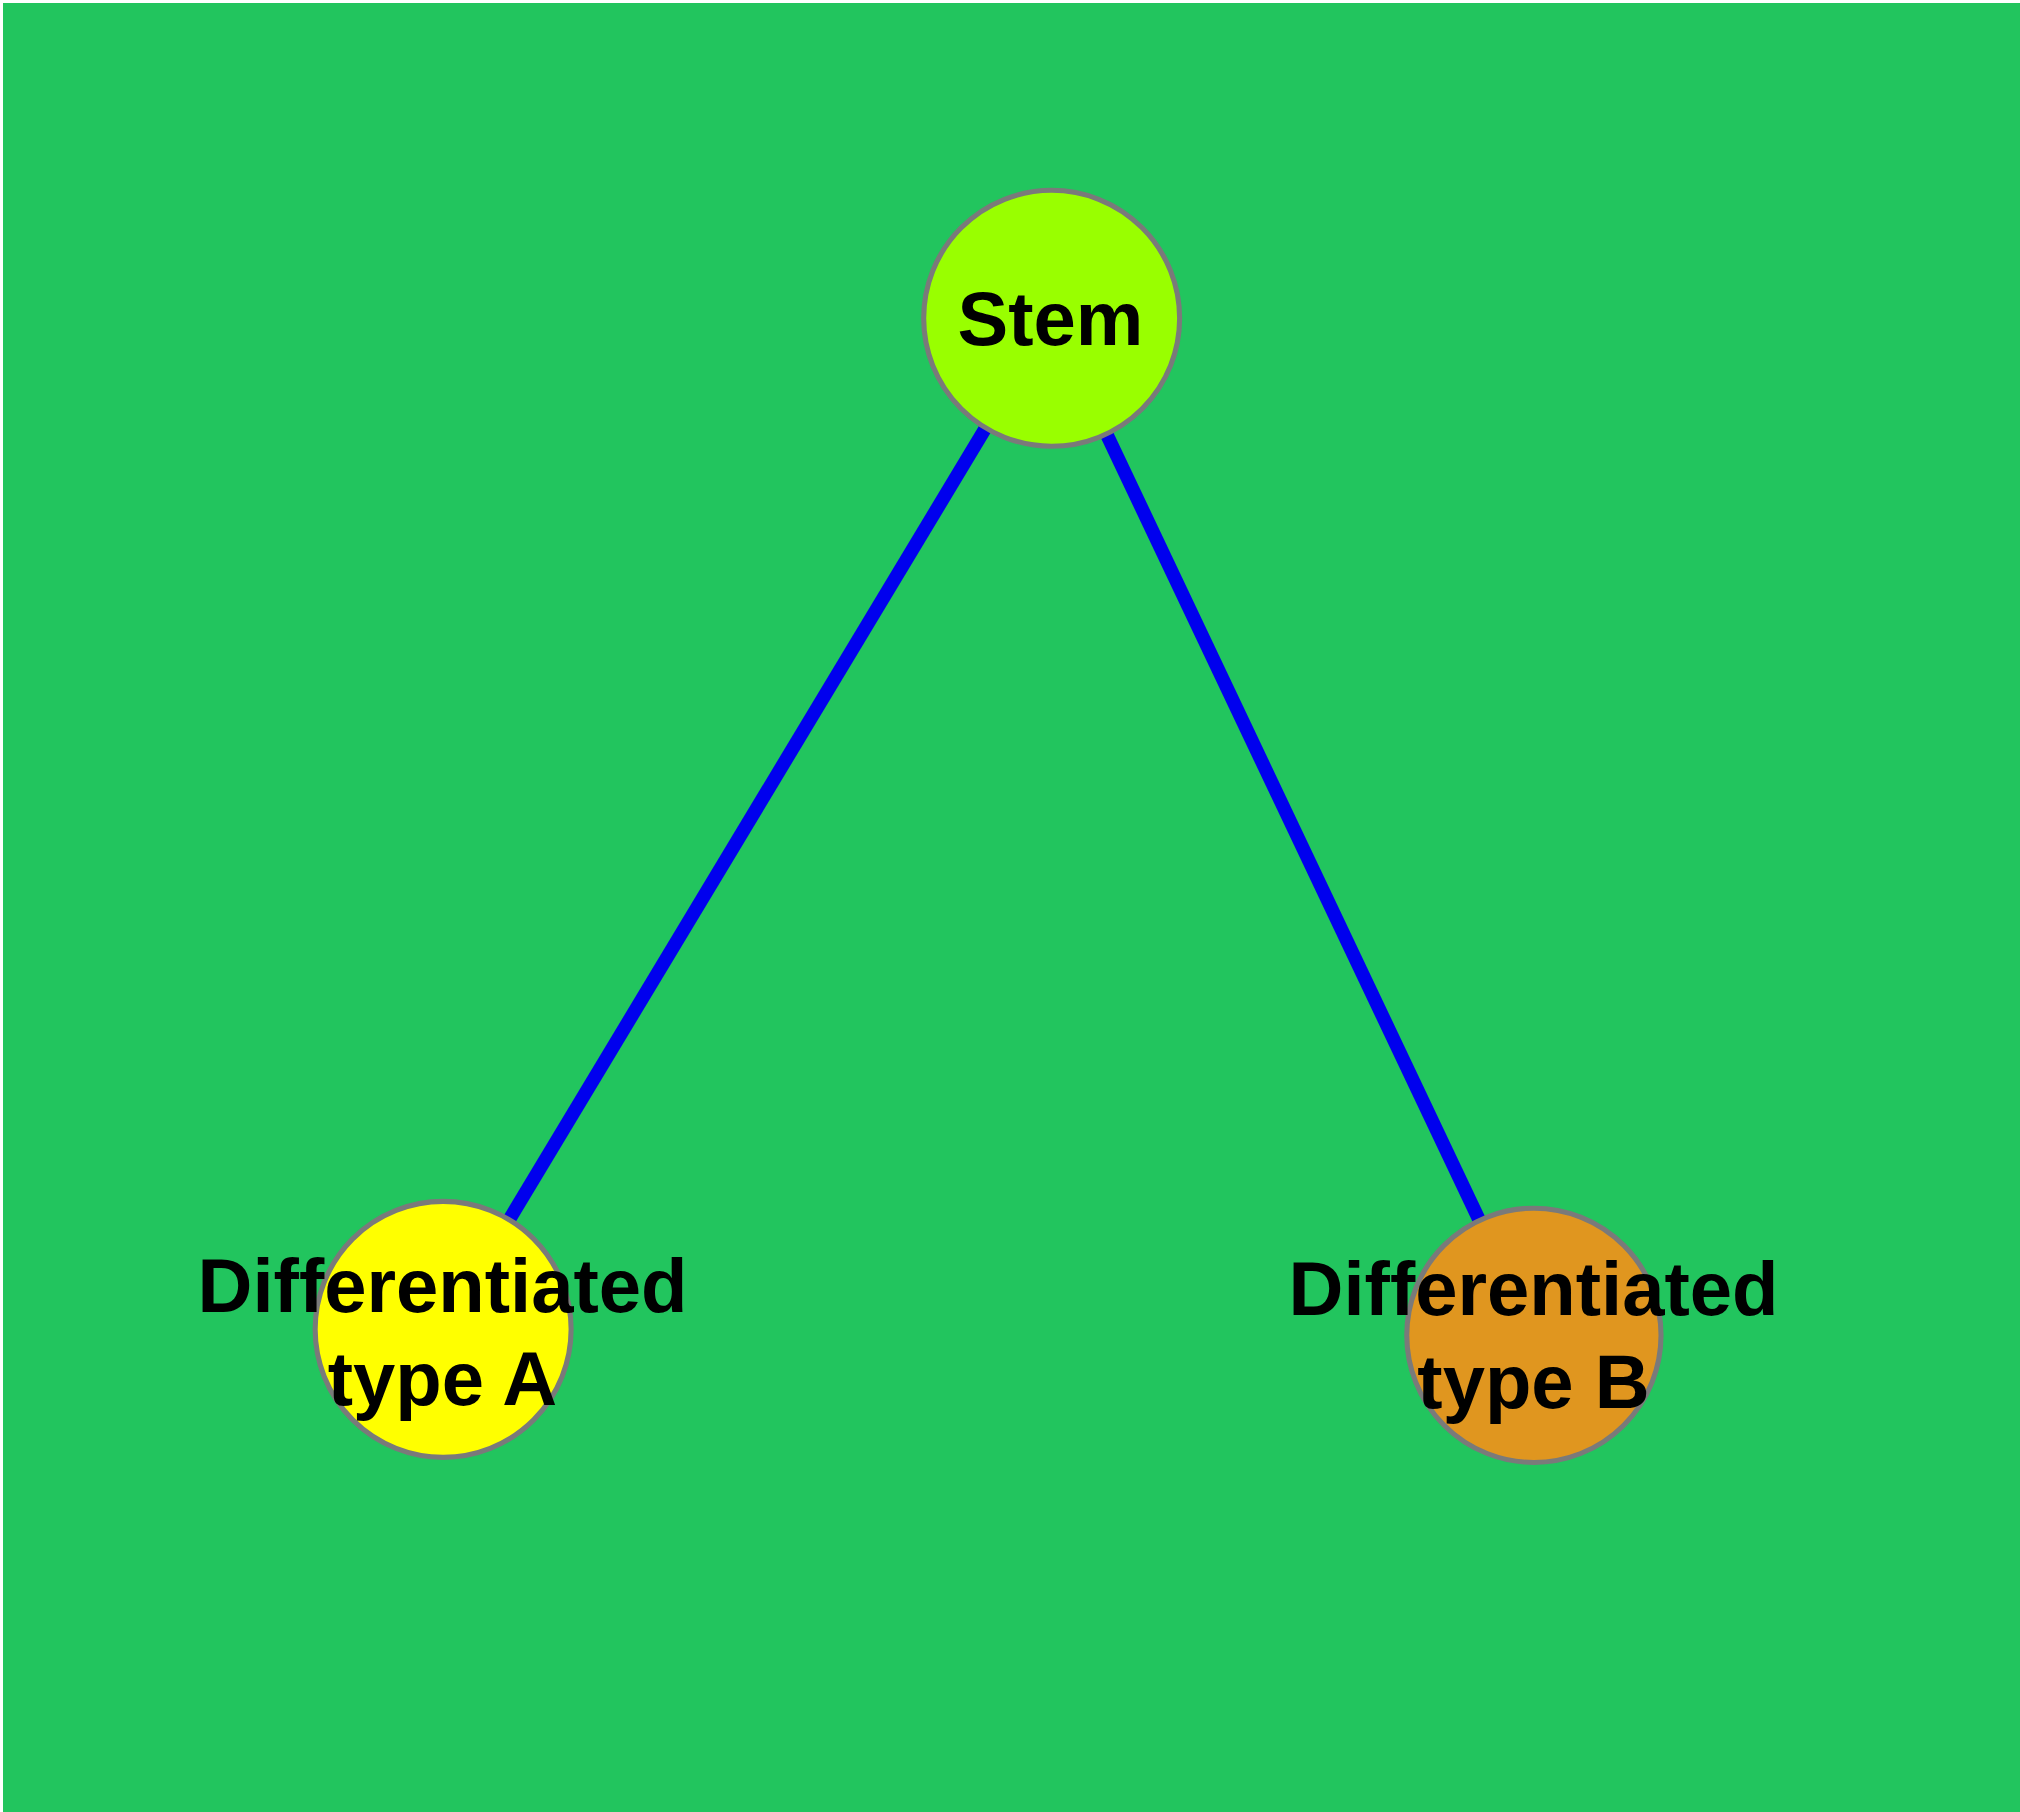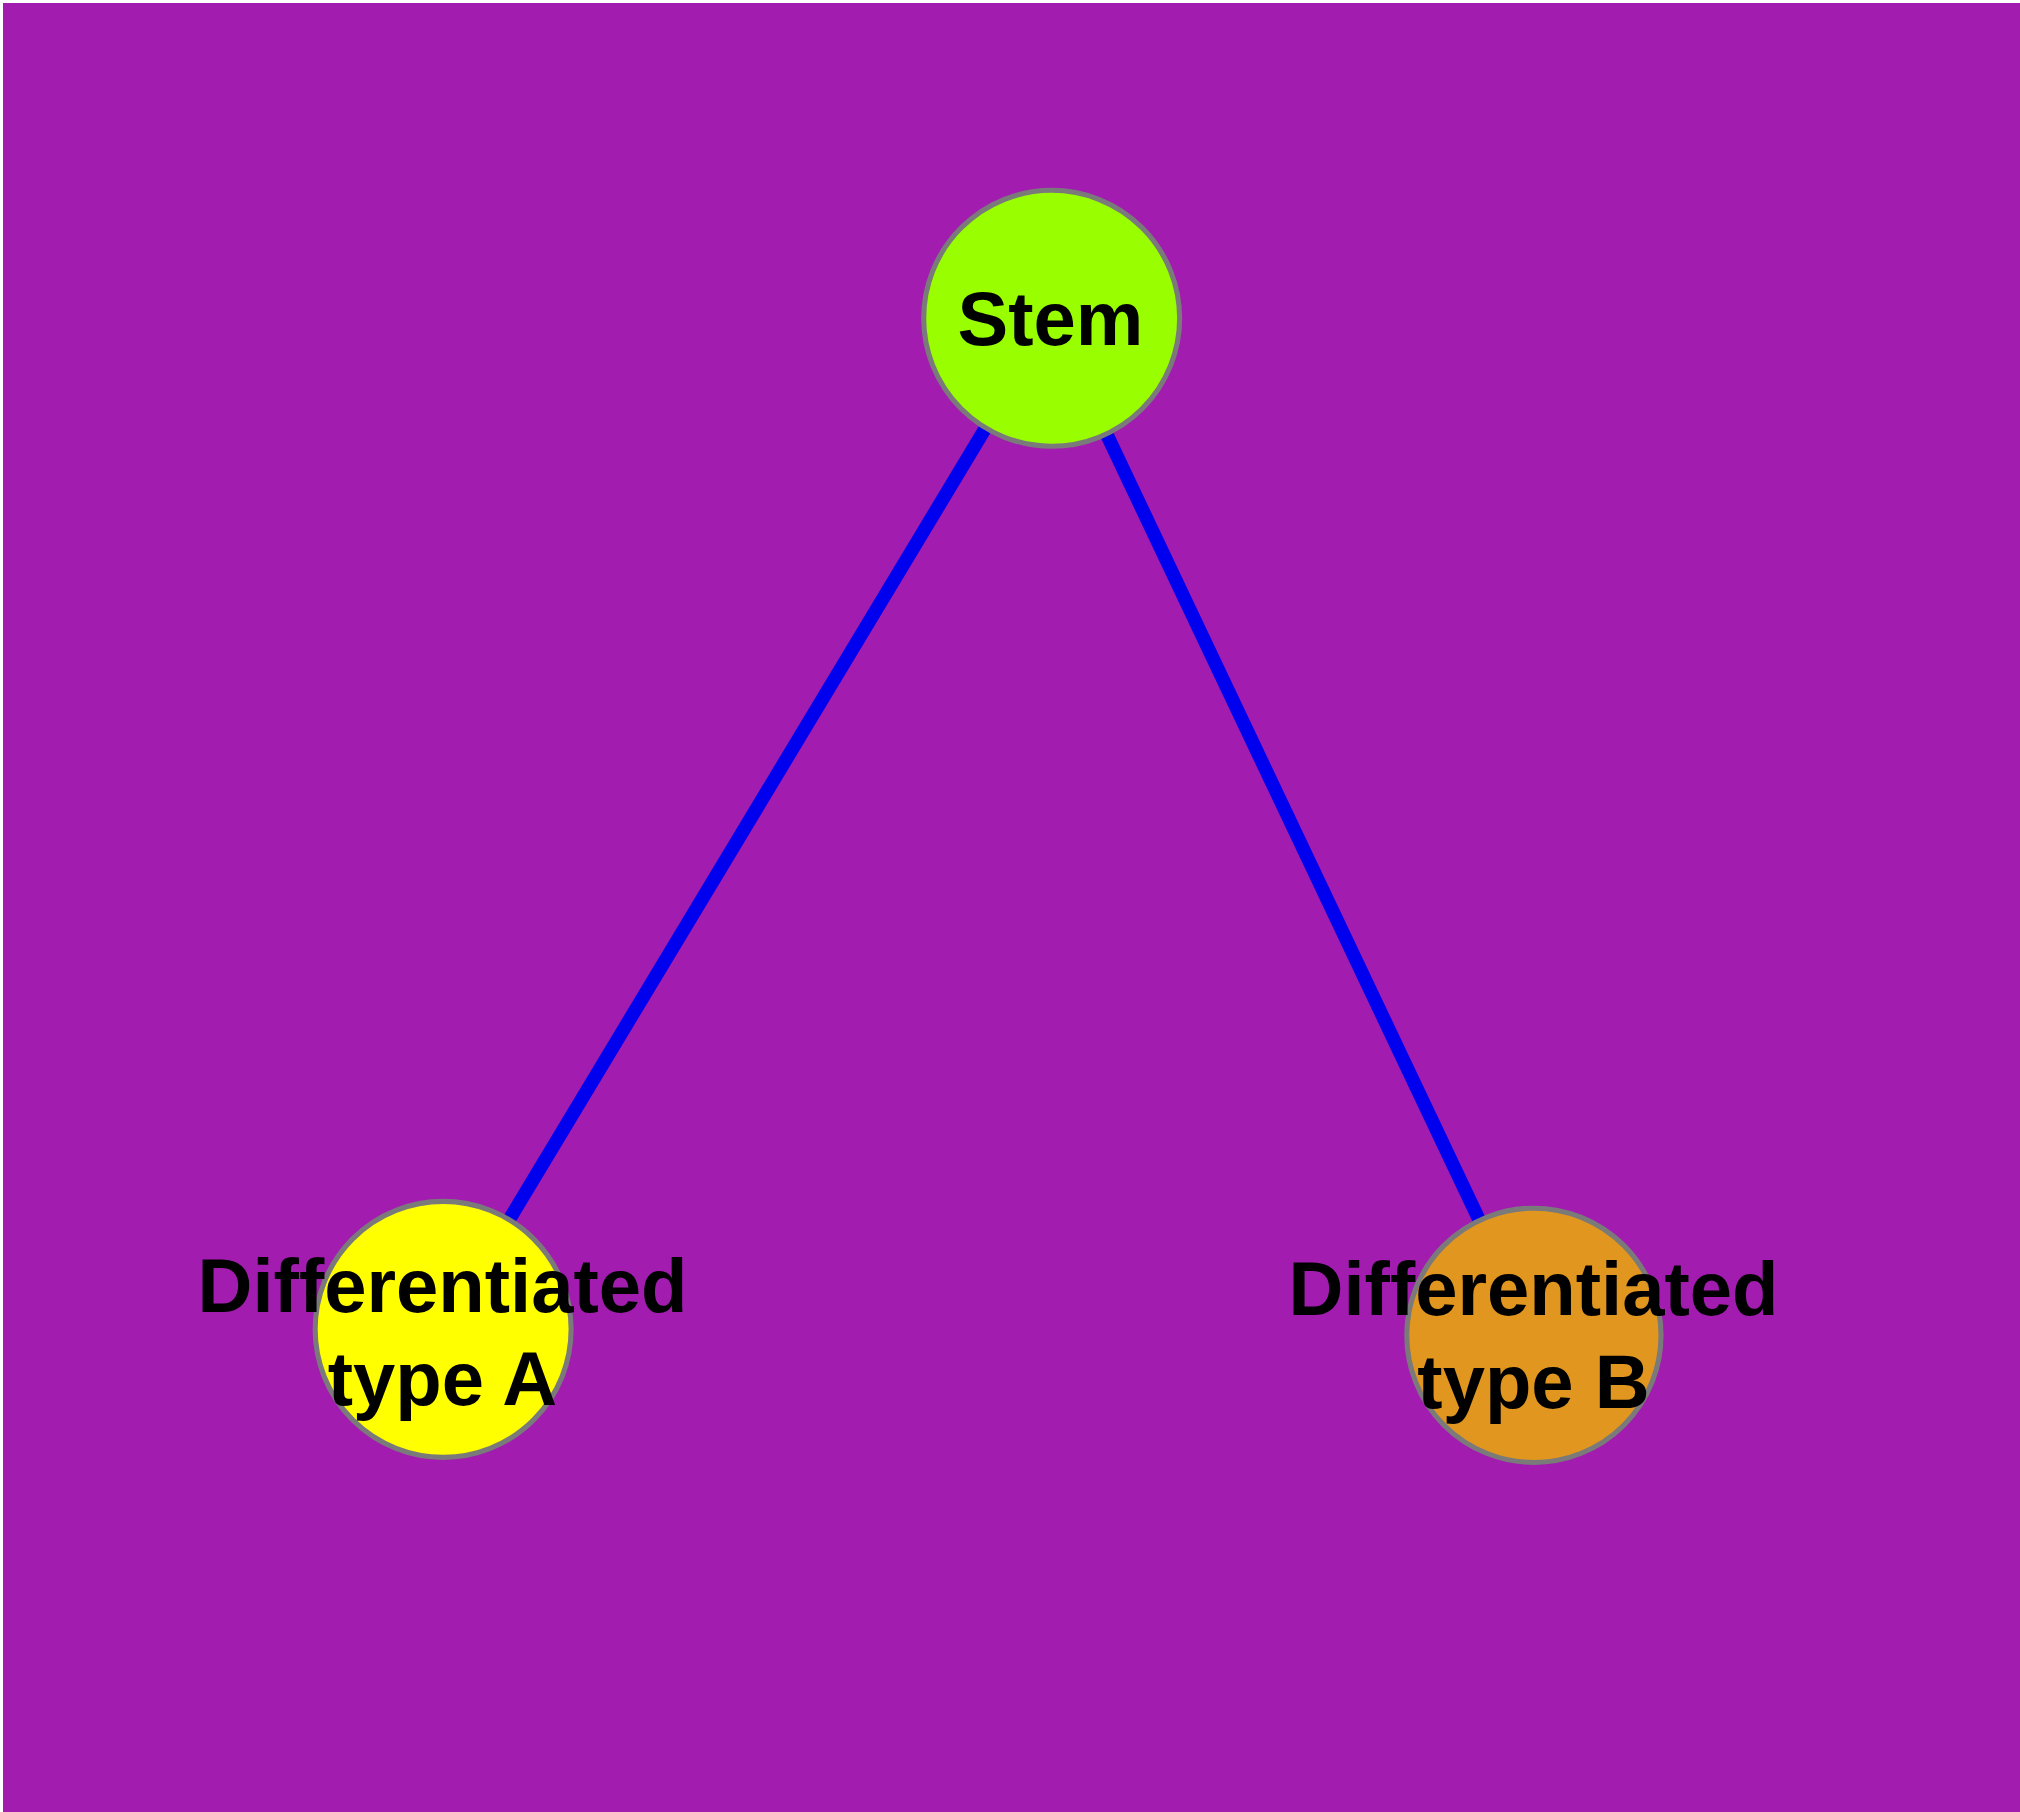--- a/index.html
+++ b/index.html
@@ -43,21 +43,21 @@
     user-select: none;
   }
   .label-stem  { left: 1048px; top: 315px;  }
   .label-a     { left: 440px;  top: 1329px; }
   .label-b     { left: 1531px; top: 1332px; }
 </style>
 </head>
 <body>
 
 <div class="stage">
-  <div class="canvas" style="background: #a21caf; text-decoration: underline;">
+  <div class="canvas" style="background: #22c55e; text-decoration: underline;">
 
     <svg class="graph-svg" viewBox="0 0 2381 2134">
 
       <line x1="1237" y1="372" x2="519" y2="1565" stroke-width="16" stroke="#0000ee"></line>
       <line x1="1237" y1="372" x2="1806" y2="1572" stroke-width="16" stroke="#0000ee"></line>
 
       <circle cx="1237" cy="372" r="151" stroke-width="6" fill="#99ff00" stroke="#7a7a7a"></circle>
       <circle cx="519" cy="1565" r="151" stroke-width="6" fill="#ffff00" stroke="#7a7a7a"></circle>
       <circle cx="1806" cy="1572" r="150" stroke-width="6" fill="#e0961f" stroke="#7a7a7a"></circle>
     </svg>

